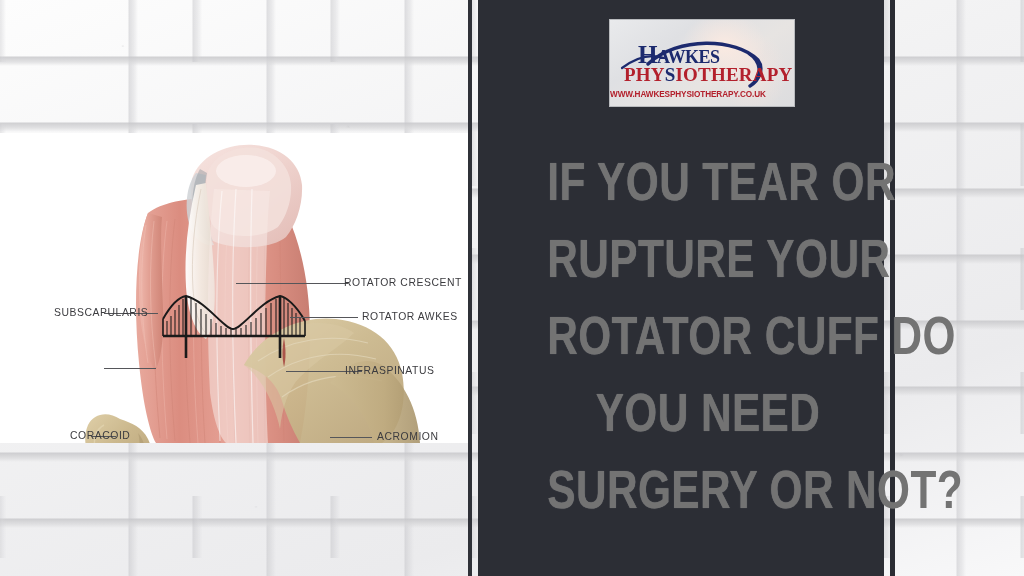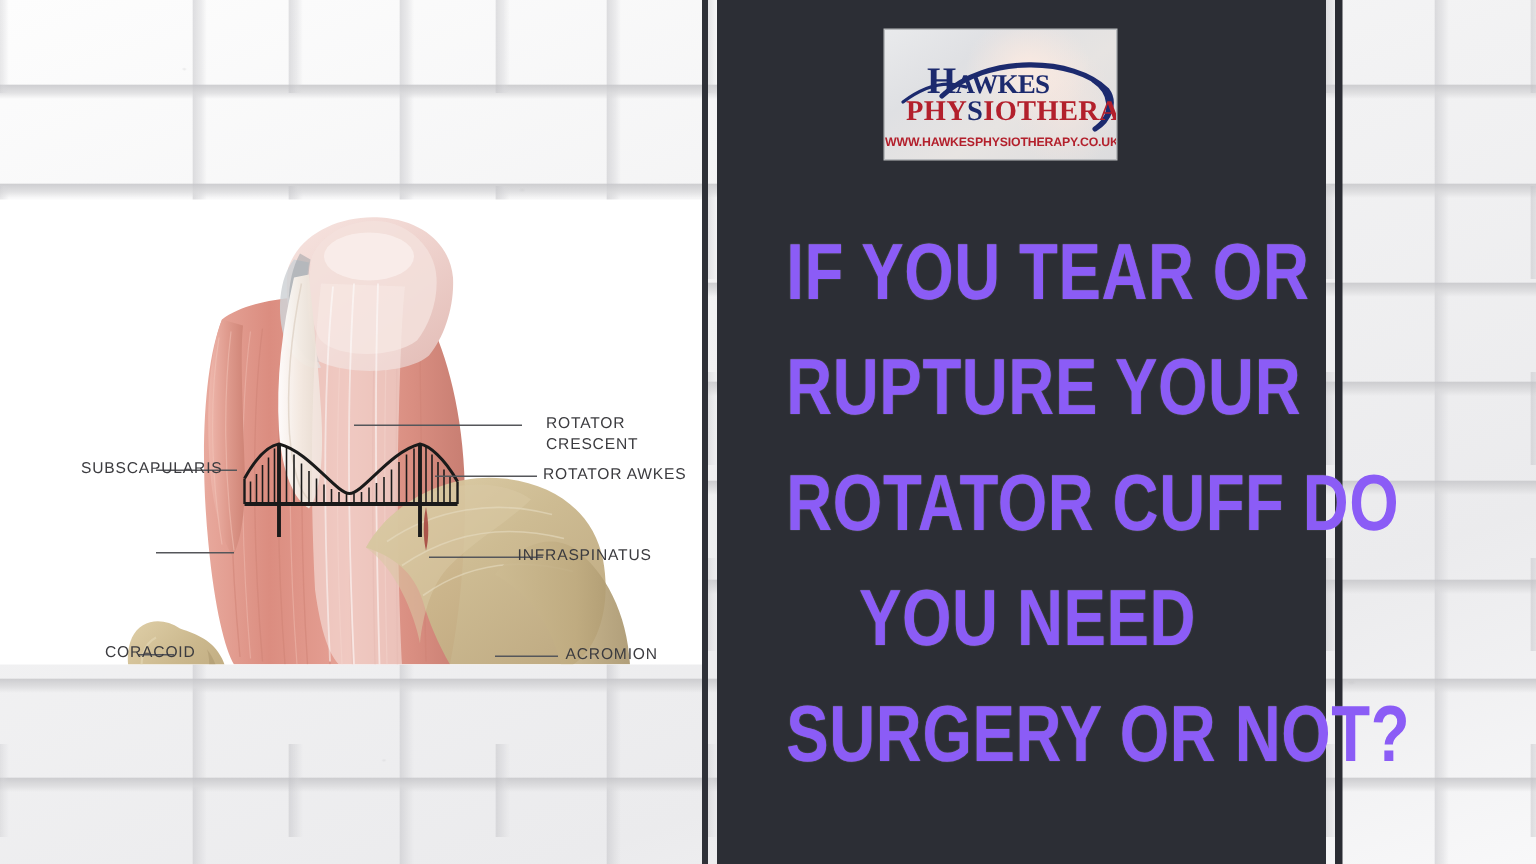--- a/index.html
+++ b/index.html
@@ -77,22 +77,22 @@
     position:absolute; left:468px; top:0; width:4px; height:576px;
     background:#2f3138; z-index:4;
   }
   .panel-edge-right {
     position:absolute; left:890px; top:0; width:5px; height:576px;
     background:#2a2c33; z-index:4;
   }
 
   
   .logo-box {
-    position:absolute; left:589px; top:19px;
-    width:156px; height:88px;
+    position:absolute; left:609px; top:19px;
+    width:186px; height:88px;
     background:linear-gradient(145deg,#e9eaec 0%,#dfe0e3 30%,#e7e4e2 60%,#dcdcde 100%);
     z-index:7;
     overflow:hidden;
     border:1px solid #b9bbbe;
   }
   .logo-soft {
     position:absolute; inset:0;
     background:
       radial-gradient(ellipse 60px 50px at 62% 30%, rgba(255,235,225,.85), transparent 70%),
       radial-gradient(ellipse 48px 60px at 78% 62%, rgba(244,228,222,.7), transparent 70%);
@@ -131,24 +131,24 @@
     font-size:8.2px;
     letter-spacing:-0.1px;
     color:#b3202c;
     z-index:3;
     white-space:nowrap;
   }
 
   
   .headline {
     position:absolute;
-    left:484px; top:143px; width:402px;
+    left:507px; top:143px; width:402px;
     z-index:8;
     text-align:center;
-    color:#8b5cf6;
+    color:#737373;
   }
   .headline-line {
     font-family:"Liberation Sans Narrow","Liberation Sans", sans-serif;
     font-weight:bold;
     font-size:53px;
     line-height:77px;
     letter-spacing:0.5px;
     transform:scaleX(0.80);
     transform-origin:center center;
     white-space:nowrap;
@@ -391,21 +391,21 @@
     <div class="leader" style="left:92px;  top:303px; width:24px;"></div>
     <div class="leader" style="left:236px; top:150px; width:112px;"></div>
     <div class="leader" style="left:290px; top:184px; width:68px;"></div>
     <div class="leader" style="left:286px; top:238px; width:76px;"></div>
     <div class="leader" style="left:330px; top:304px; width:42px;"></div>
 
     <div class="anat-label left" style="left:6px; top:173px;">SUBSCAPULARIS</div>
     <div class="anat-label left" style="left:22px; top:296px;">CORACOID
 PROCESS</div>
 
-    <div class="anat-label right" style="left:364px; top:143px;">ROTATOR CRESCENT</div>
+    <div class="anat-label right" style="left:344px; top:143px;">ROTATOR CRESCENT</div>
     <div class="anat-label right" style="left:362px; top:177px;">ROTATOR AWKES</div>
     <div class="anat-label right" style="left:345px; top:231px;">INFRASPINATUS</div>
     <div class="anat-label right" style="left:377px; top:297px;">ACROMION
 PROCESS</div>
 
   </div>
 
 </div>
 
 </body></html>

